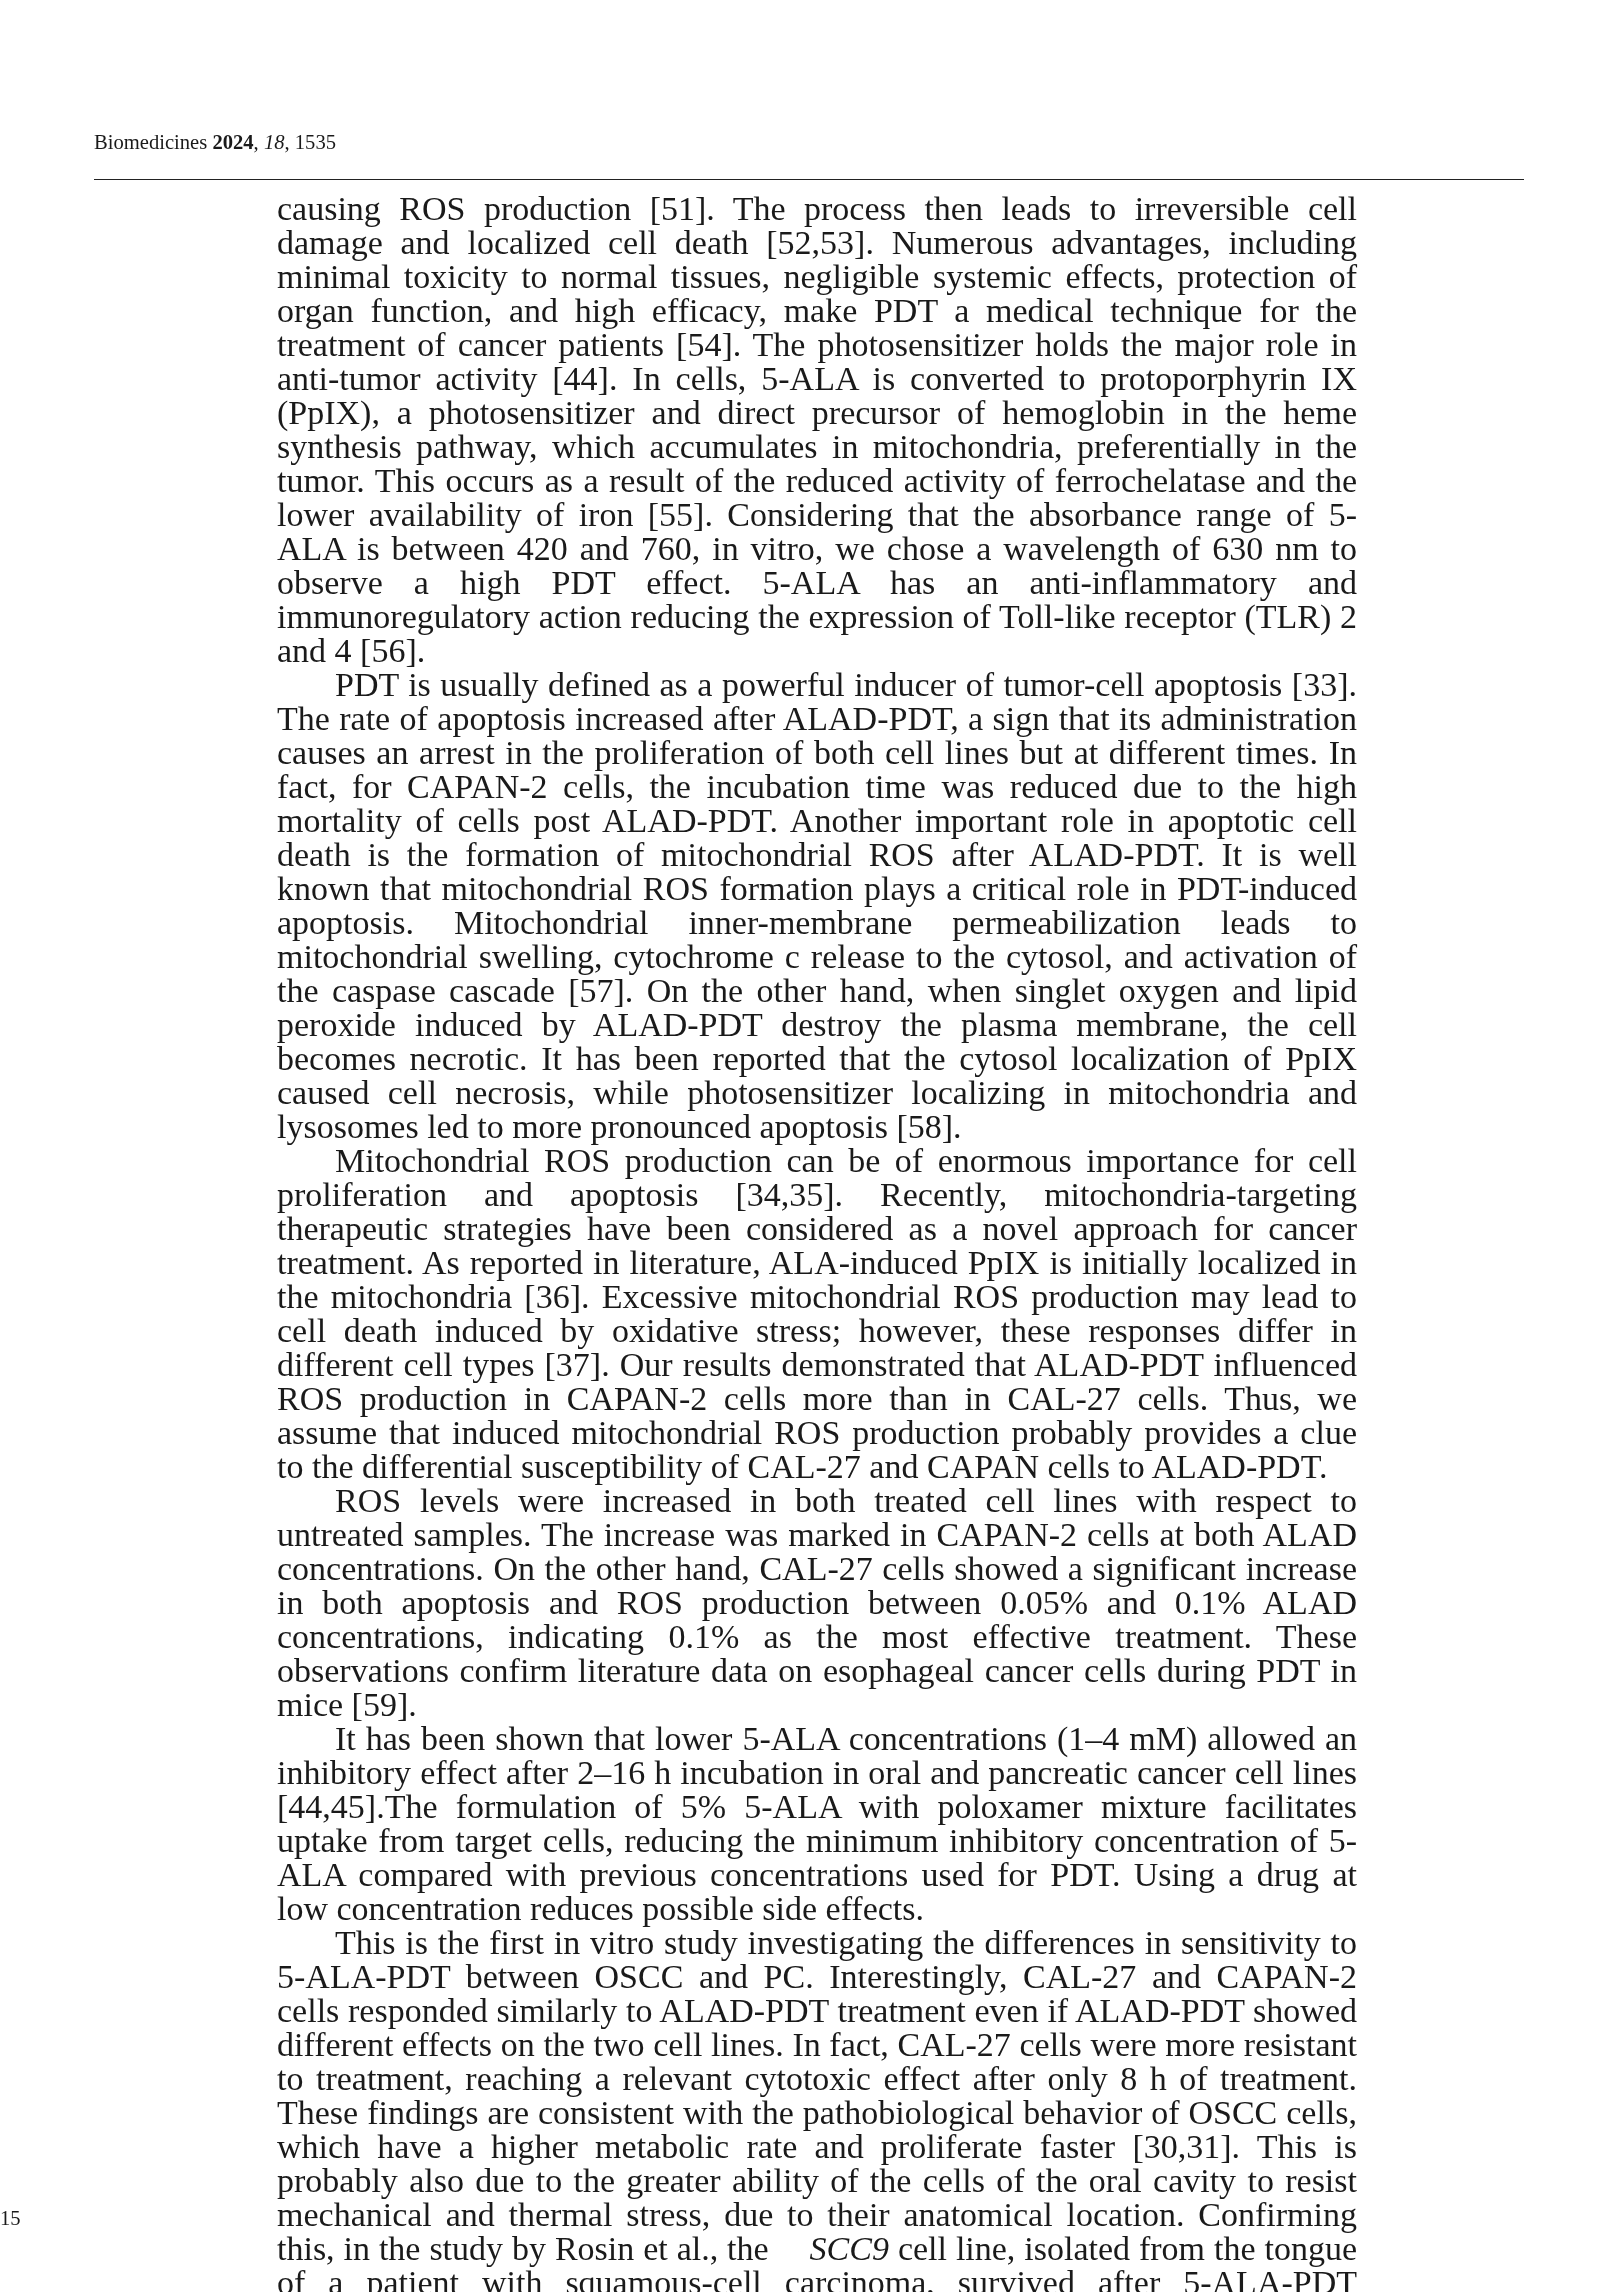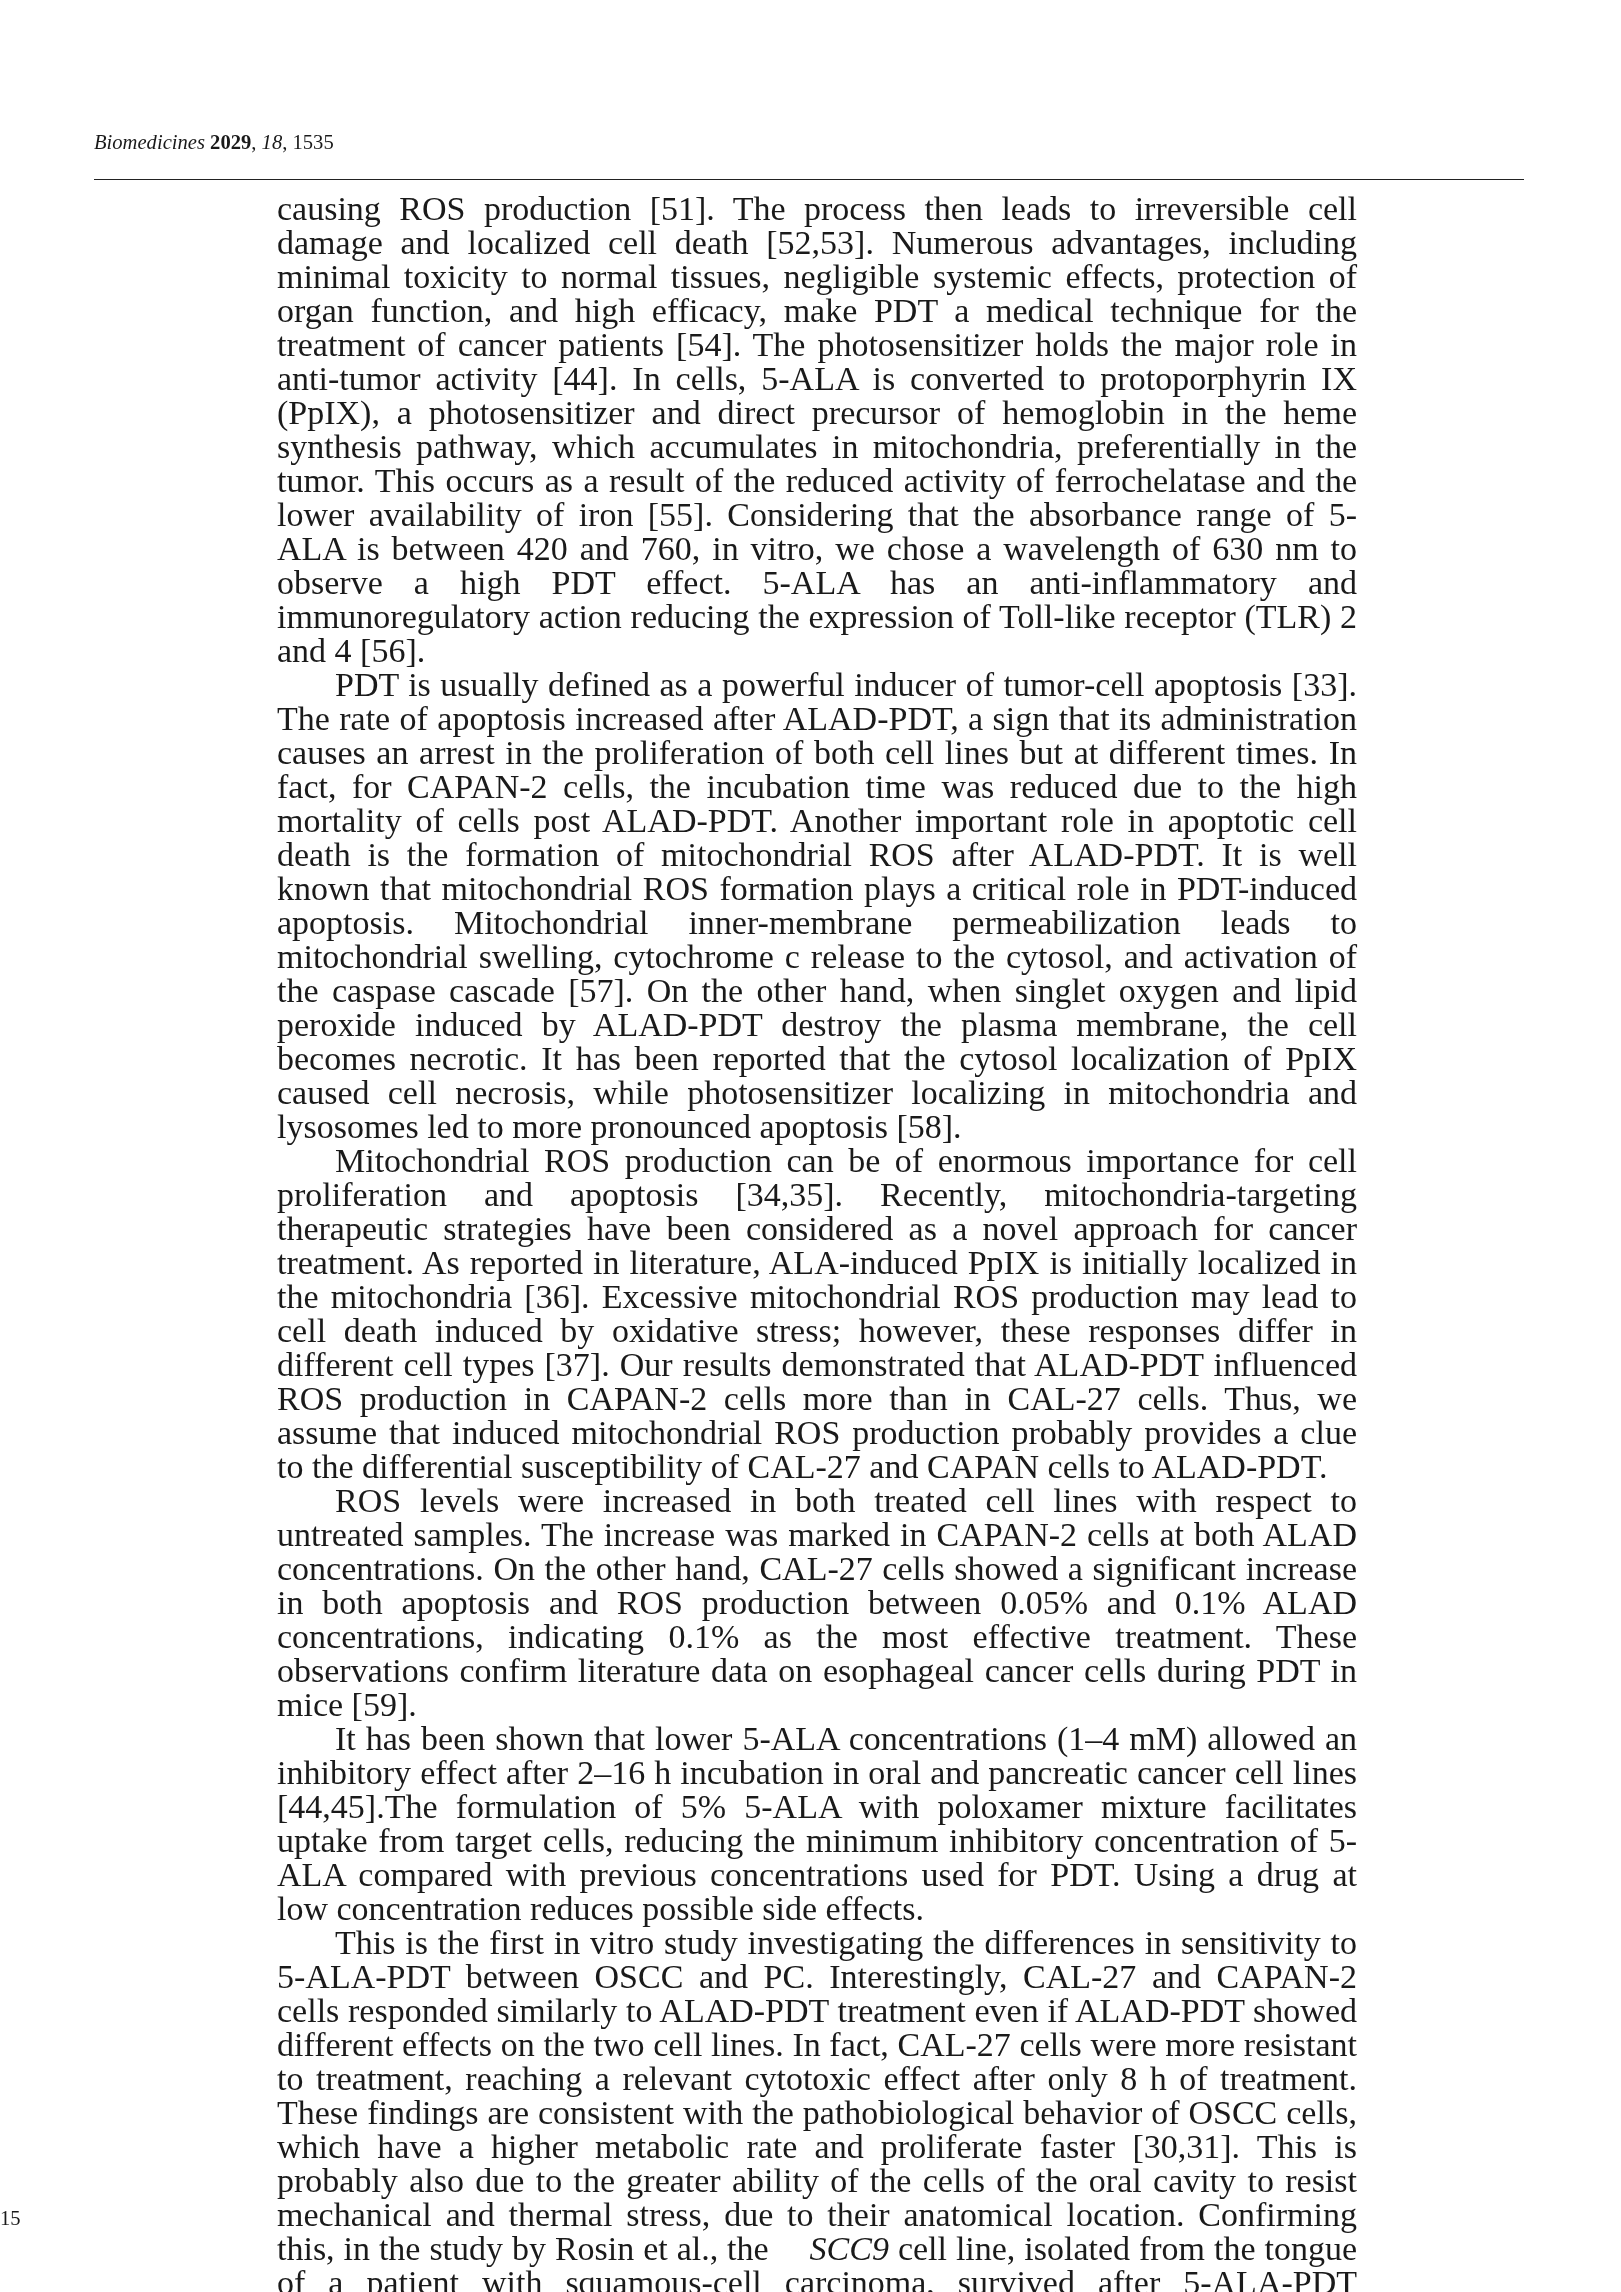--- a/index.html
+++ b/index.html
@@ -1,34 +1,34 @@
 <!DOCTYPE html>
 <html><head>
 <meta charset="utf-8">
 <style>
   html, body { margin: 0; padding: 0; background: #ffffff; }
   body { width: 1621px; height: 2293px; position: relative; overflow: hidden;
          font-family: "Liberation Serif", "DejaVu Serif", serif; color: #1a1a1a; }
   .running-head { position: absolute; left: 94px; top: 131px; font-size: 20.6px; letter-spacing: 0; }
-  .running-head .journal { font-style: italic; }
+  .running-head .journal { }
   .running-head .year { font-weight: bold; }
   .running-head .vol { font-style: italic; }
   .head-rule { position: absolute; left: 94px; top: 179px; width: 1430px; height: 0; border-top: 1.6px solid #222; }
   .body-text { position: absolute; left: 277px; top: 192px; width: 1080px; font-size: 34px; line-height: 34px; text-align: justify; }
   .body-text p { margin: 0; }
   .body-text p.indent { text-indent: 58px; }
   .body-text .it { font-style: italic; margin-left: 32px; }
   .page-number { position: absolute; left: 0; width: 1621px; top: 2207px; text-align: left; font-size: 20.6px; }
 </style>
 </head>
 <body>
 
 <div class="running-head">
   <span class="journal">Biomedicines</span>
-  <span class="year">2029</span><span>, </span><span class="vol">18</span><span>, </span><span>1535</span>
+  <span class="year">2024</span><span>, </span><span class="vol">18</span><span>, </span><span>1535</span>
 </div>
 
 <div class="head-rule"></div>
 
 <div class="body-text">
   <p>causing ROS production [51].  The process then leads to irreversible cell damage and localized cell death [52,53]. Numerous advantages, including minimal toxicity to normal tissues, negligible systemic effects, protection of organ function, and high efficacy, make PDT a medical technique for the treatment of cancer patients [54]. The photosensitizer holds the major role in anti-tumor activity [44]. In cells, 5-ALA is converted to protoporphyrin IX (PpIX), a photosensitizer and direct precursor of hemoglobin in the heme synthesis pathway, which accumulates in mitochondria, preferentially in the tumor.  This occurs as a result of the reduced activity of ferrochelatase and the lower availability of iron [55]. Considering that the absorbance range of 5-ALA is between 420 and 760, in vitro, we chose a wavelength of 630 nm to observe a high PDT effect. 5-ALA has an anti-inflammatory and immunoregulatory action reducing the expression of Toll-like receptor (TLR) 2 and 4 [56].</p>
   <p class="indent">PDT is usually defined as a powerful inducer of tumor-cell apoptosis [33].  The rate of apoptosis increased after ALAD-PDT, a sign that its administration causes an arrest in the proliferation of both cell lines but at different times.  In fact, for CAPAN-2 cells, the incubation time was reduced due to the high mortality of cells post ALAD-PDT. Another important role in apoptotic cell death is the formation of mitochondrial ROS after ALAD-PDT. It is well known that mitochondrial ROS formation plays a critical role in PDT-induced apoptosis. Mitochondrial inner-membrane permeabilization leads to mitochondrial swelling, cytochrome c release to the cytosol, and activation of the caspase cascade [57].  On the other hand, when singlet oxygen and lipid peroxide induced by ALAD-PDT destroy the plasma membrane, the cell becomes necrotic. It has been reported that the cytosol localization of PpIX caused cell necrosis, while photosensitizer localizing in mitochondria and lysosomes led to more pronounced apoptosis [58].</p>
   <p class="indent">Mitochondrial ROS production can be of enormous importance for cell proliferation and apoptosis [34,35]. Recently, mitochondria-targeting therapeutic strategies have been considered as a novel approach for cancer treatment.  As reported in literature, ALA-induced PpIX is initially localized in the mitochondria [36]. Excessive mitochondrial ROS production may lead to cell death induced by oxidative stress; however, these responses differ in different cell types [37]. Our results demonstrated that ALAD-PDT influenced ROS production in CAPAN-2 cells more than in CAL-27 cells. Thus, we assume that induced mitochondrial ROS production probably provides a clue to the differential susceptibility of CAL-27 and CAPAN cells to ALAD-PDT.</p>
   <p class="indent">ROS levels were increased in both treated cell lines with respect to untreated samples. The increase was marked in CAPAN-2 cells at both ALAD concentrations. On the other hand, CAL-27 cells showed a significant increase in both apoptosis and ROS production between 0.05% and 0.1% ALAD concentrations, indicating 0.1% as the most effective treatment. These observations confirm literature data on esophageal cancer cells during PDT in mice [59].</p>
   <p class="indent">It has been shown that lower 5-ALA concentrations (1–4 mM) allowed an inhibitory effect after 2–16 h incubation in oral and pancreatic cancer cell lines [44,45].The formulation of 5% 5-ALA with poloxamer mixture facilitates uptake from target cells, reducing the minimum inhibitory concentration of 5-ALA compared with previous concentrations used for PDT. Using a drug at low concentration reduces possible side effects.</p>

